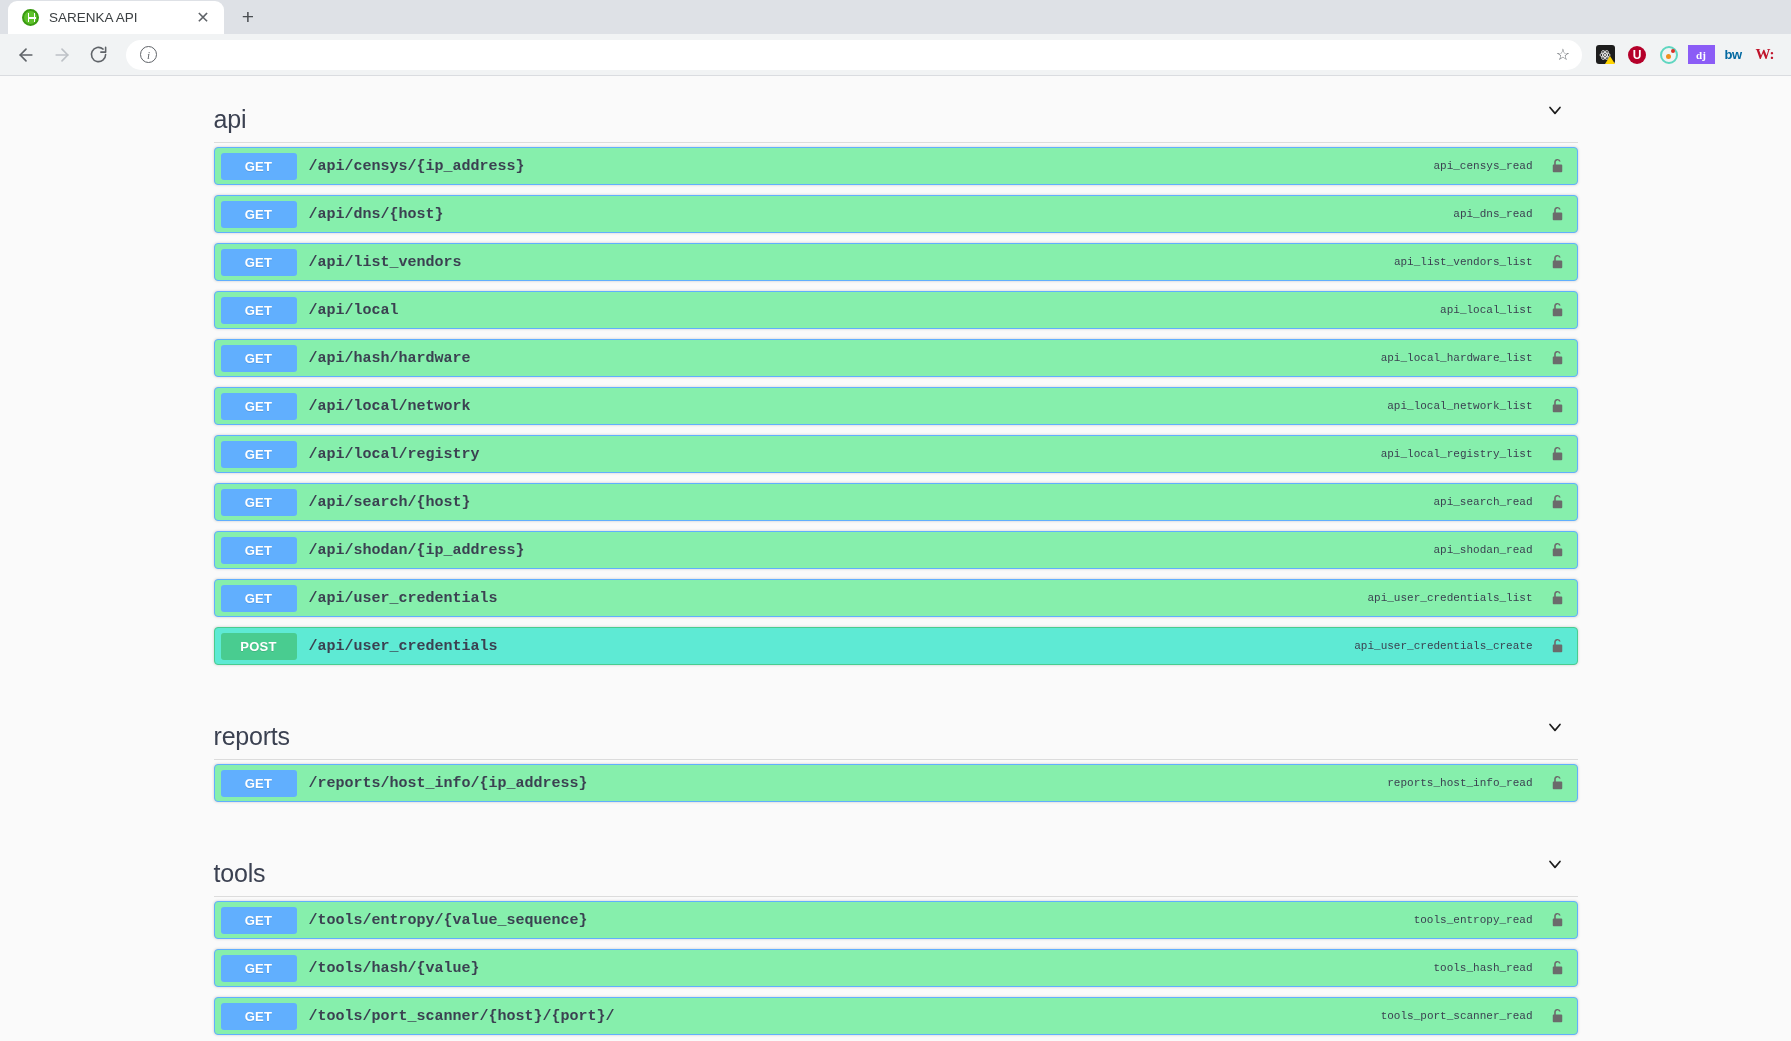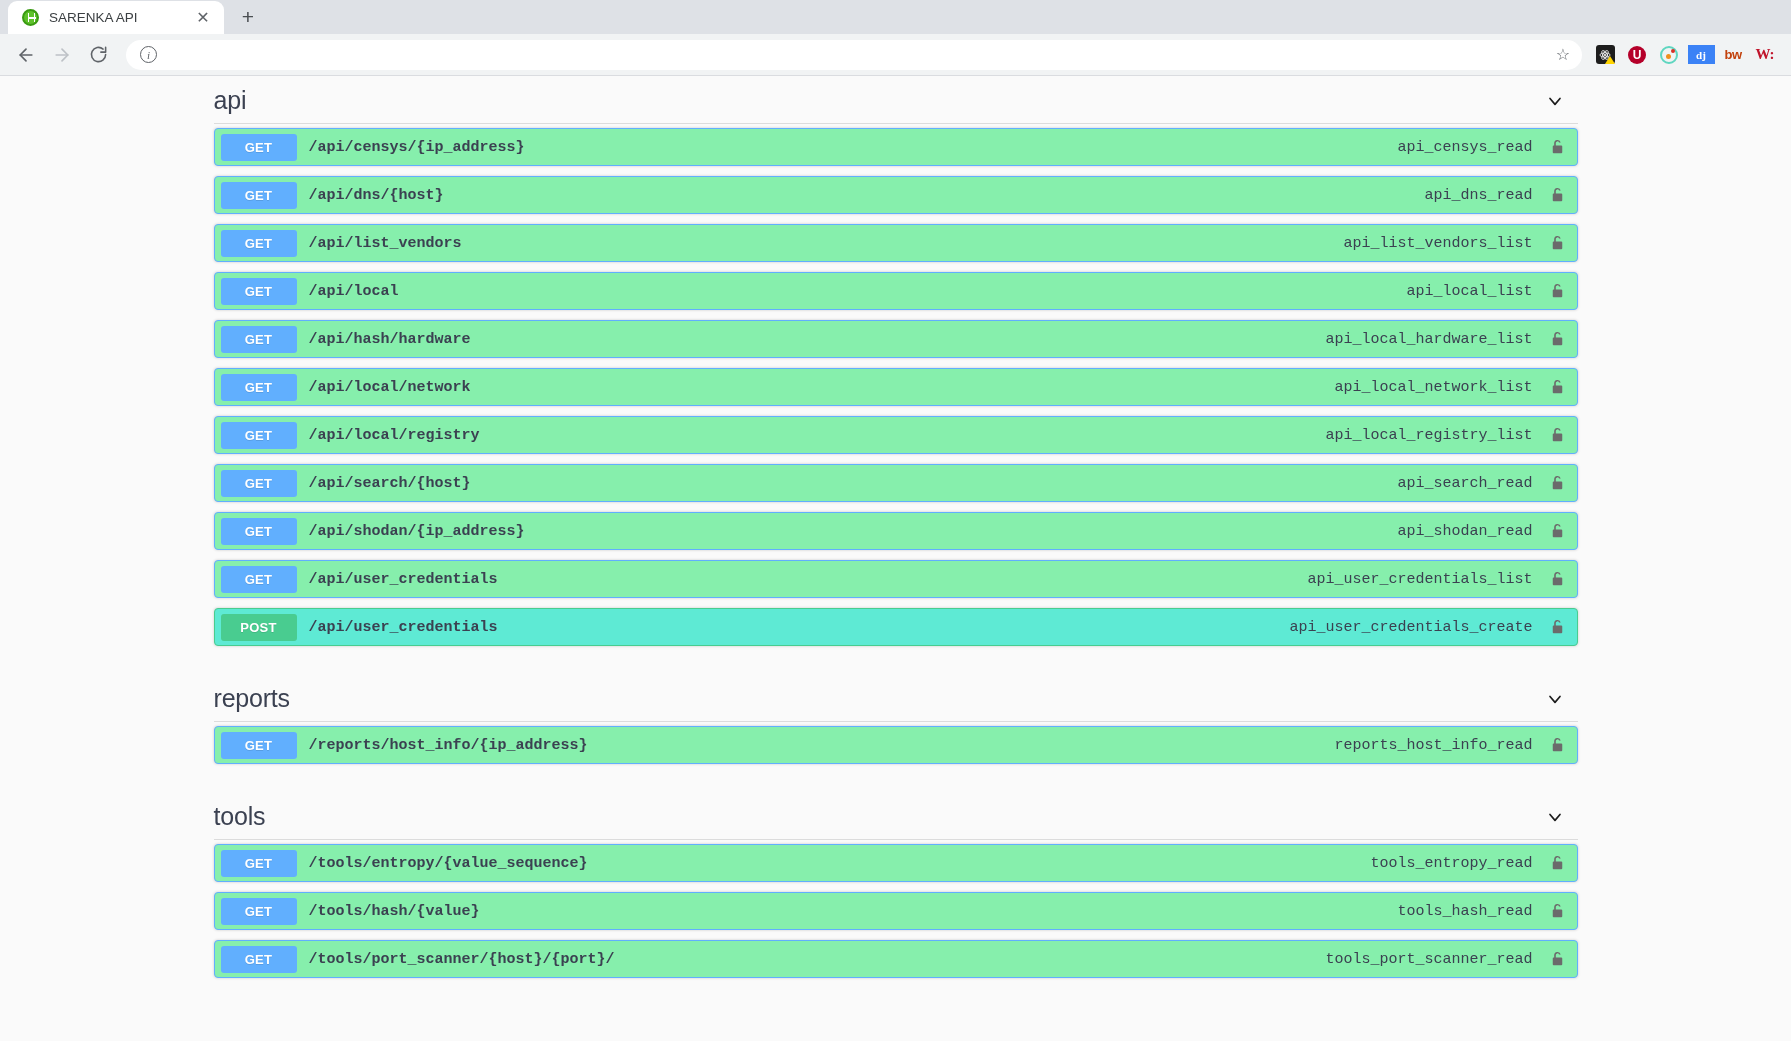--- a/index.html
+++ b/index.html
@@ -191,28 +191,28 @@
   .ext-orbit::after {
     content: "";
     position: absolute;
     right: 1px; top: 1px;
     width: 4px; height: 4px;
     border-radius: 50%;
     background: #d93025;
   }
   .ext-dj {
     width: 27px; height: 19px;
-    background: #3b82f6;
+    background: #8b5cf6;
     color: #ffffff;
     font-size: 11px;
     font-weight: bold;
     display: flex; align-items: center; justify-content: center;
     font-family: "Liberation Serif", serif;
   }
-  .ext-bw { color: #c2410c; font-weight: bold; font-size: 13px; letter-spacing: -0.5px; }
+  .ext-bw { color: #0369a1; font-weight: bold; font-size: 13px; letter-spacing: -0.5px; }
   .ext-w { color: #c0142b; font-weight: bold; font-size: 15px; font-family: "Liberation Serif", serif; }
 
   
   .page {
     flex: 1;
     background: #fafafa;
     overflow: hidden;
     position: relative;
   }
   .wrapper {
@@ -228,20 +228,21 @@
     padding: 10px 0 8px 0;
     border-bottom: 1px solid #dcdcdc;
     margin-bottom: 0px;
   }
   .section-title {
     font-size: 25px;
     font-family: "Liberation Sans", sans-serif;
     color: #3b4151;
     font-weight: 400;
     letter-spacing: -0.2px;
+    margin-top: 19px;
   }
   .chevron {
     width: 22px; height: 22px;
     display: flex; align-items: center; justify-content: center;
     margin-right: 12px;
   }
   .chevron svg { display: block; }
 
   .op-list { padding-top: 4px; }
 
@@ -285,21 +286,21 @@
     padding-left: 12px;
     font-family: "Liberation Mono", monospace;
     font-size: 15px;
     font-weight: bold;
     color: #3b4151;
   }
   .op-summary {
     display: flex;
     align-items: center;
     font-family: "Liberation Mono", monospace;
-    font-size: 15px;
+    font-size: 11px;
     color: #3b4151;
     padding-right: 12px;
     white-space: nowrap;
   }
   .op-lock {
     width: 32px;
     flex: none;
     display: flex;
     align-items: center;
     justify-content: center;

